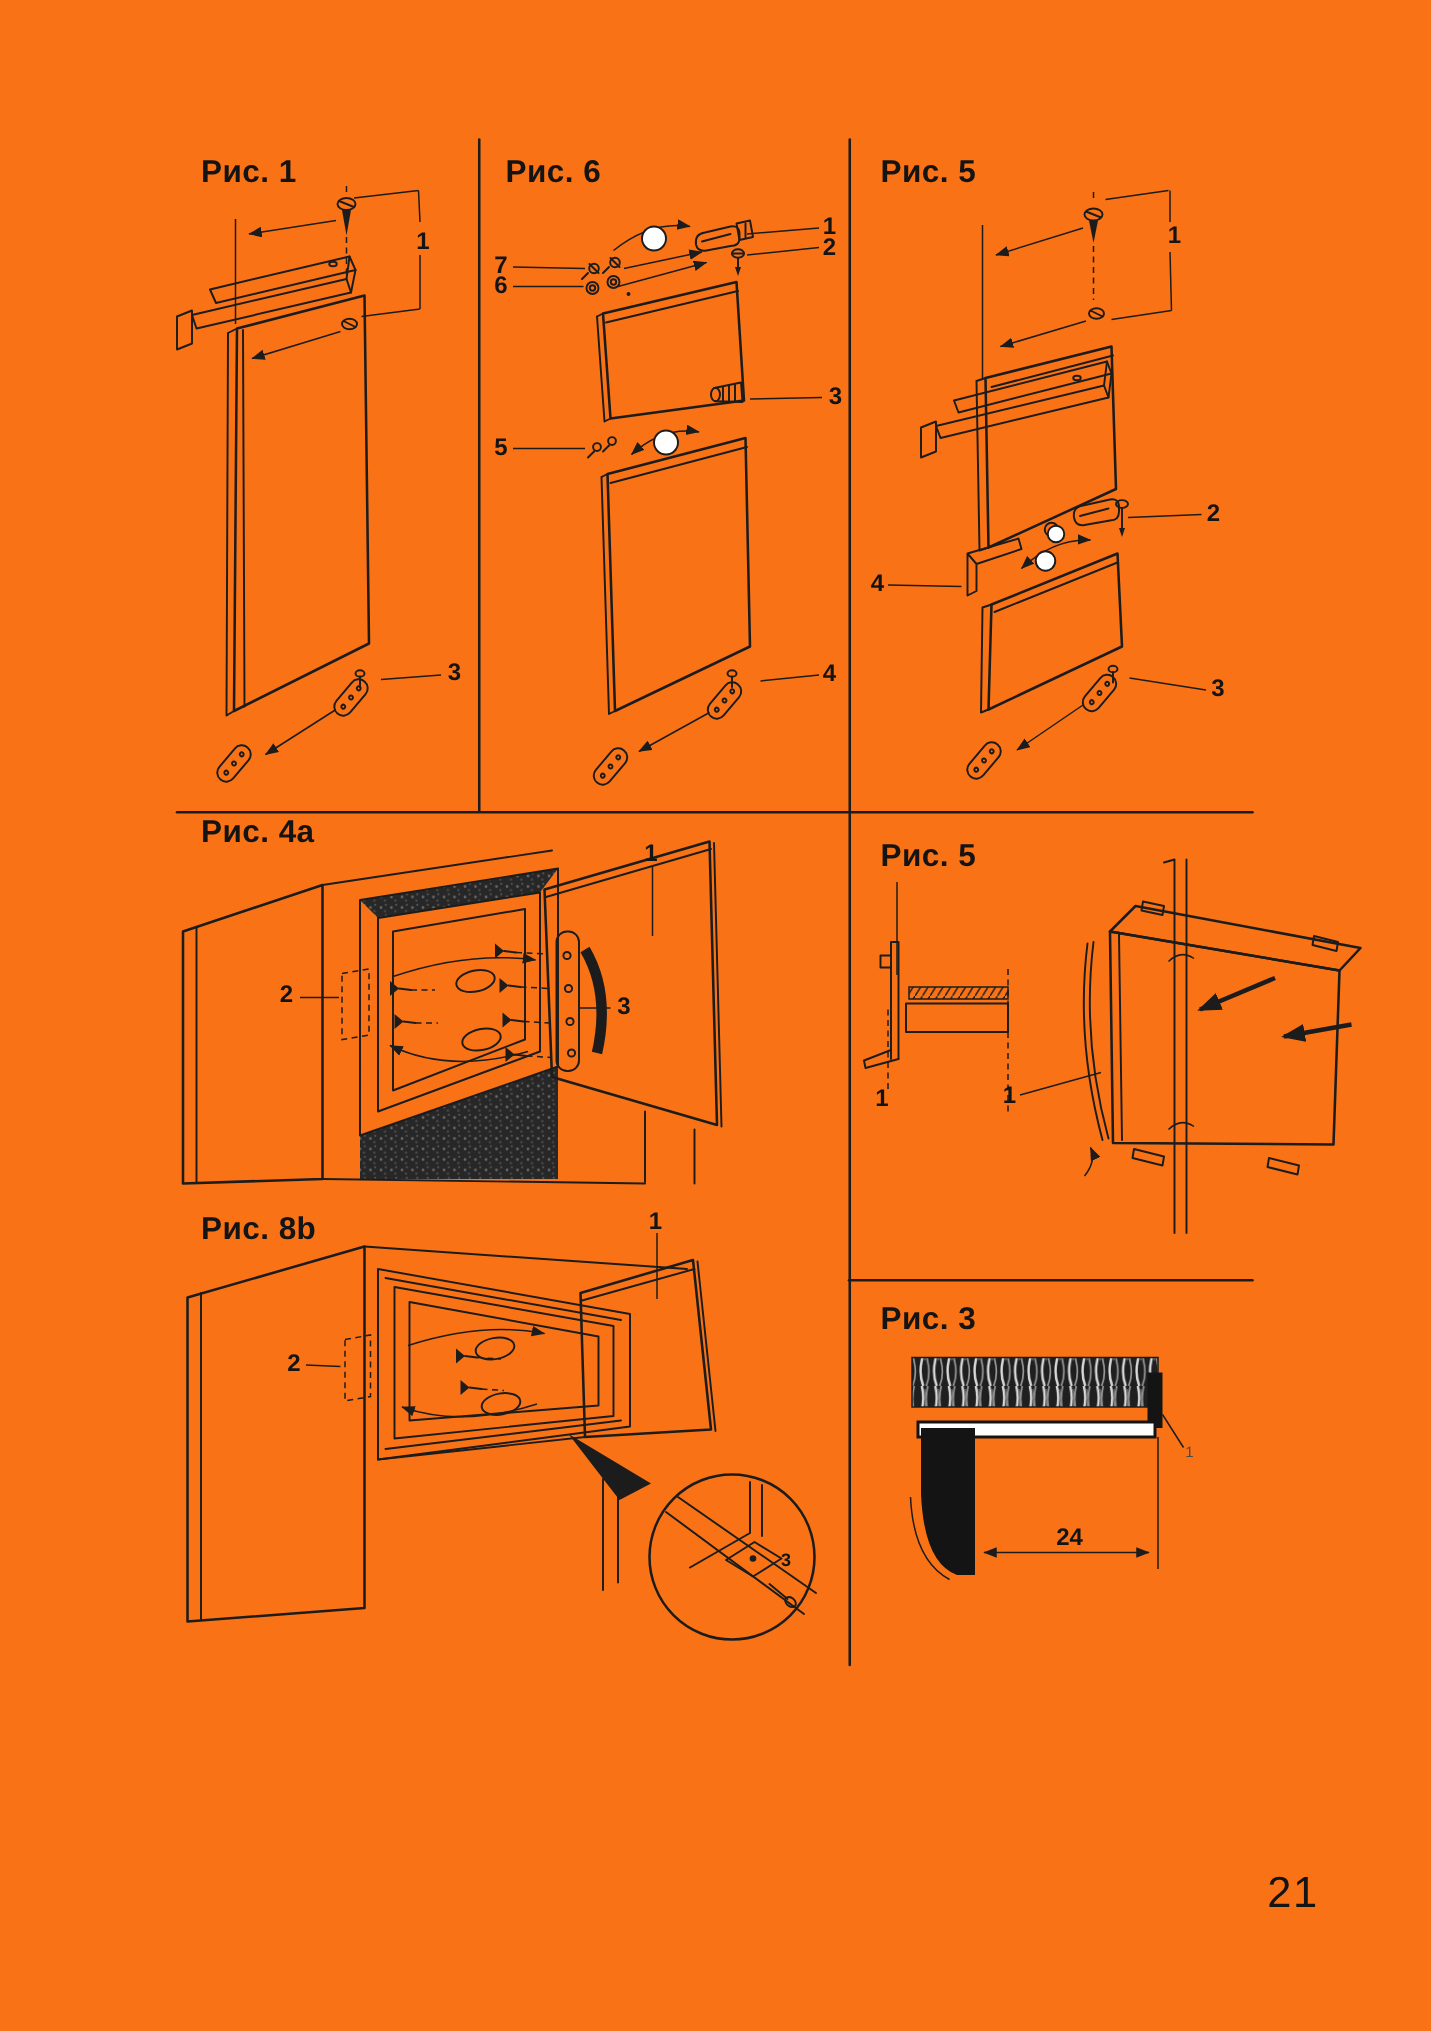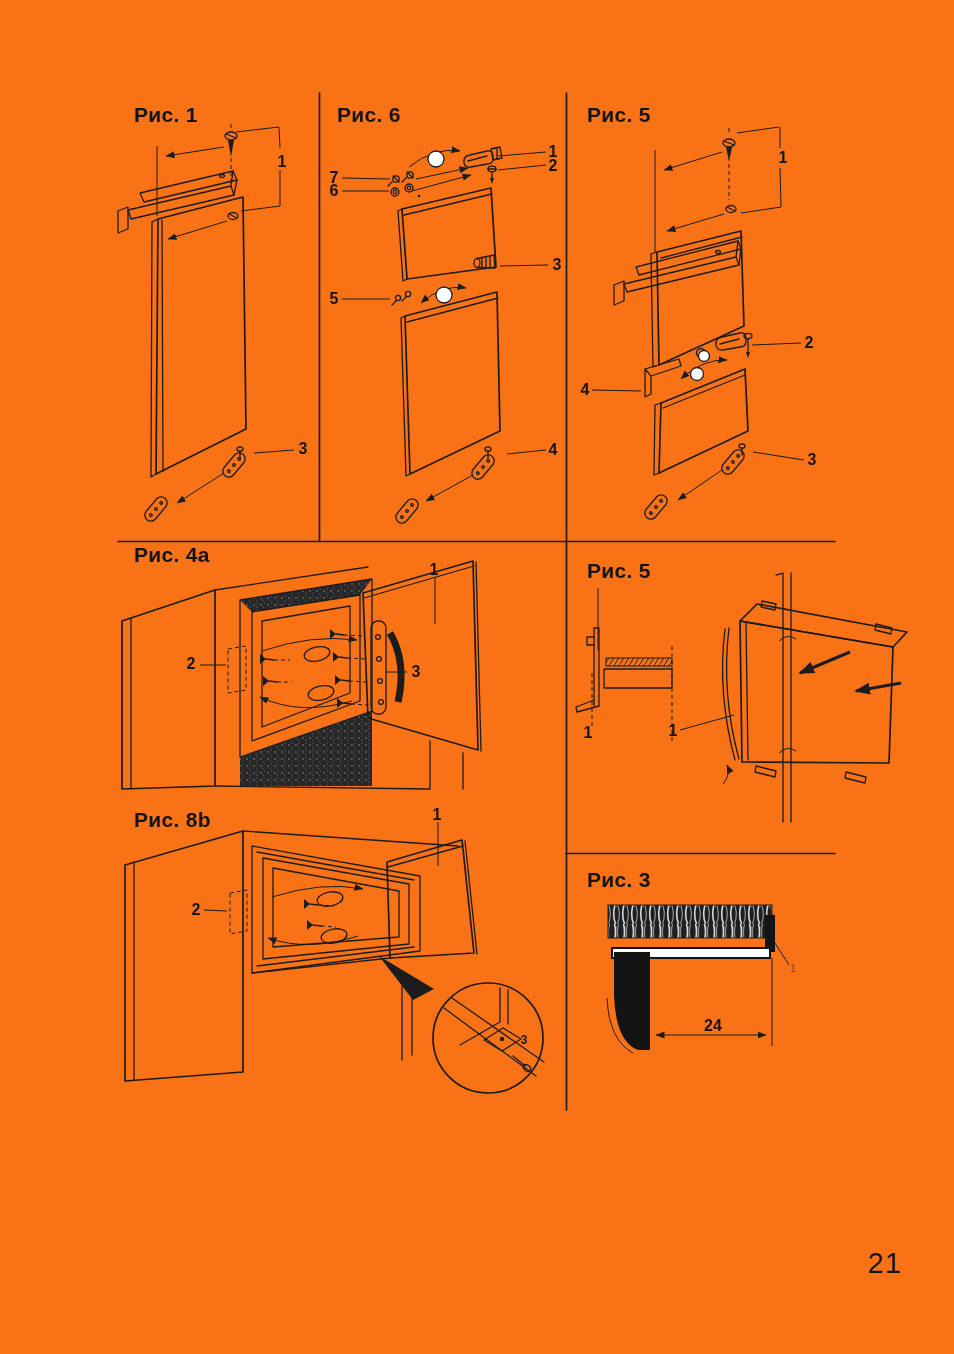--- a/index.html
+++ b/index.html
@@ -350,14 +350,14 @@
   <span class="lbl" style="left:437px;top:815px">1</span>
   <span class="lbl" style="left:196px;top:910px">2</span>
   <span class="lbl-sm" style="left:524px;top:1040px">3</span>
 
   <span class="lbl" style="left:588px;top:733px">1</span>
   <span class="lbl" style="left:673px;top:731px">1</span>
 
   <span class="lbl" style="left:713px;top:1026px">24</span>
   <span class="lbl-tiny" style="left:793px;top:969px">1</span>
 
-  <span class="page-num" style="left:885px;top:1263px">21</span>
+  <span class="page-num" style="left:862px;top:1263px">21</span>
 </div>
 
 </body></html>

